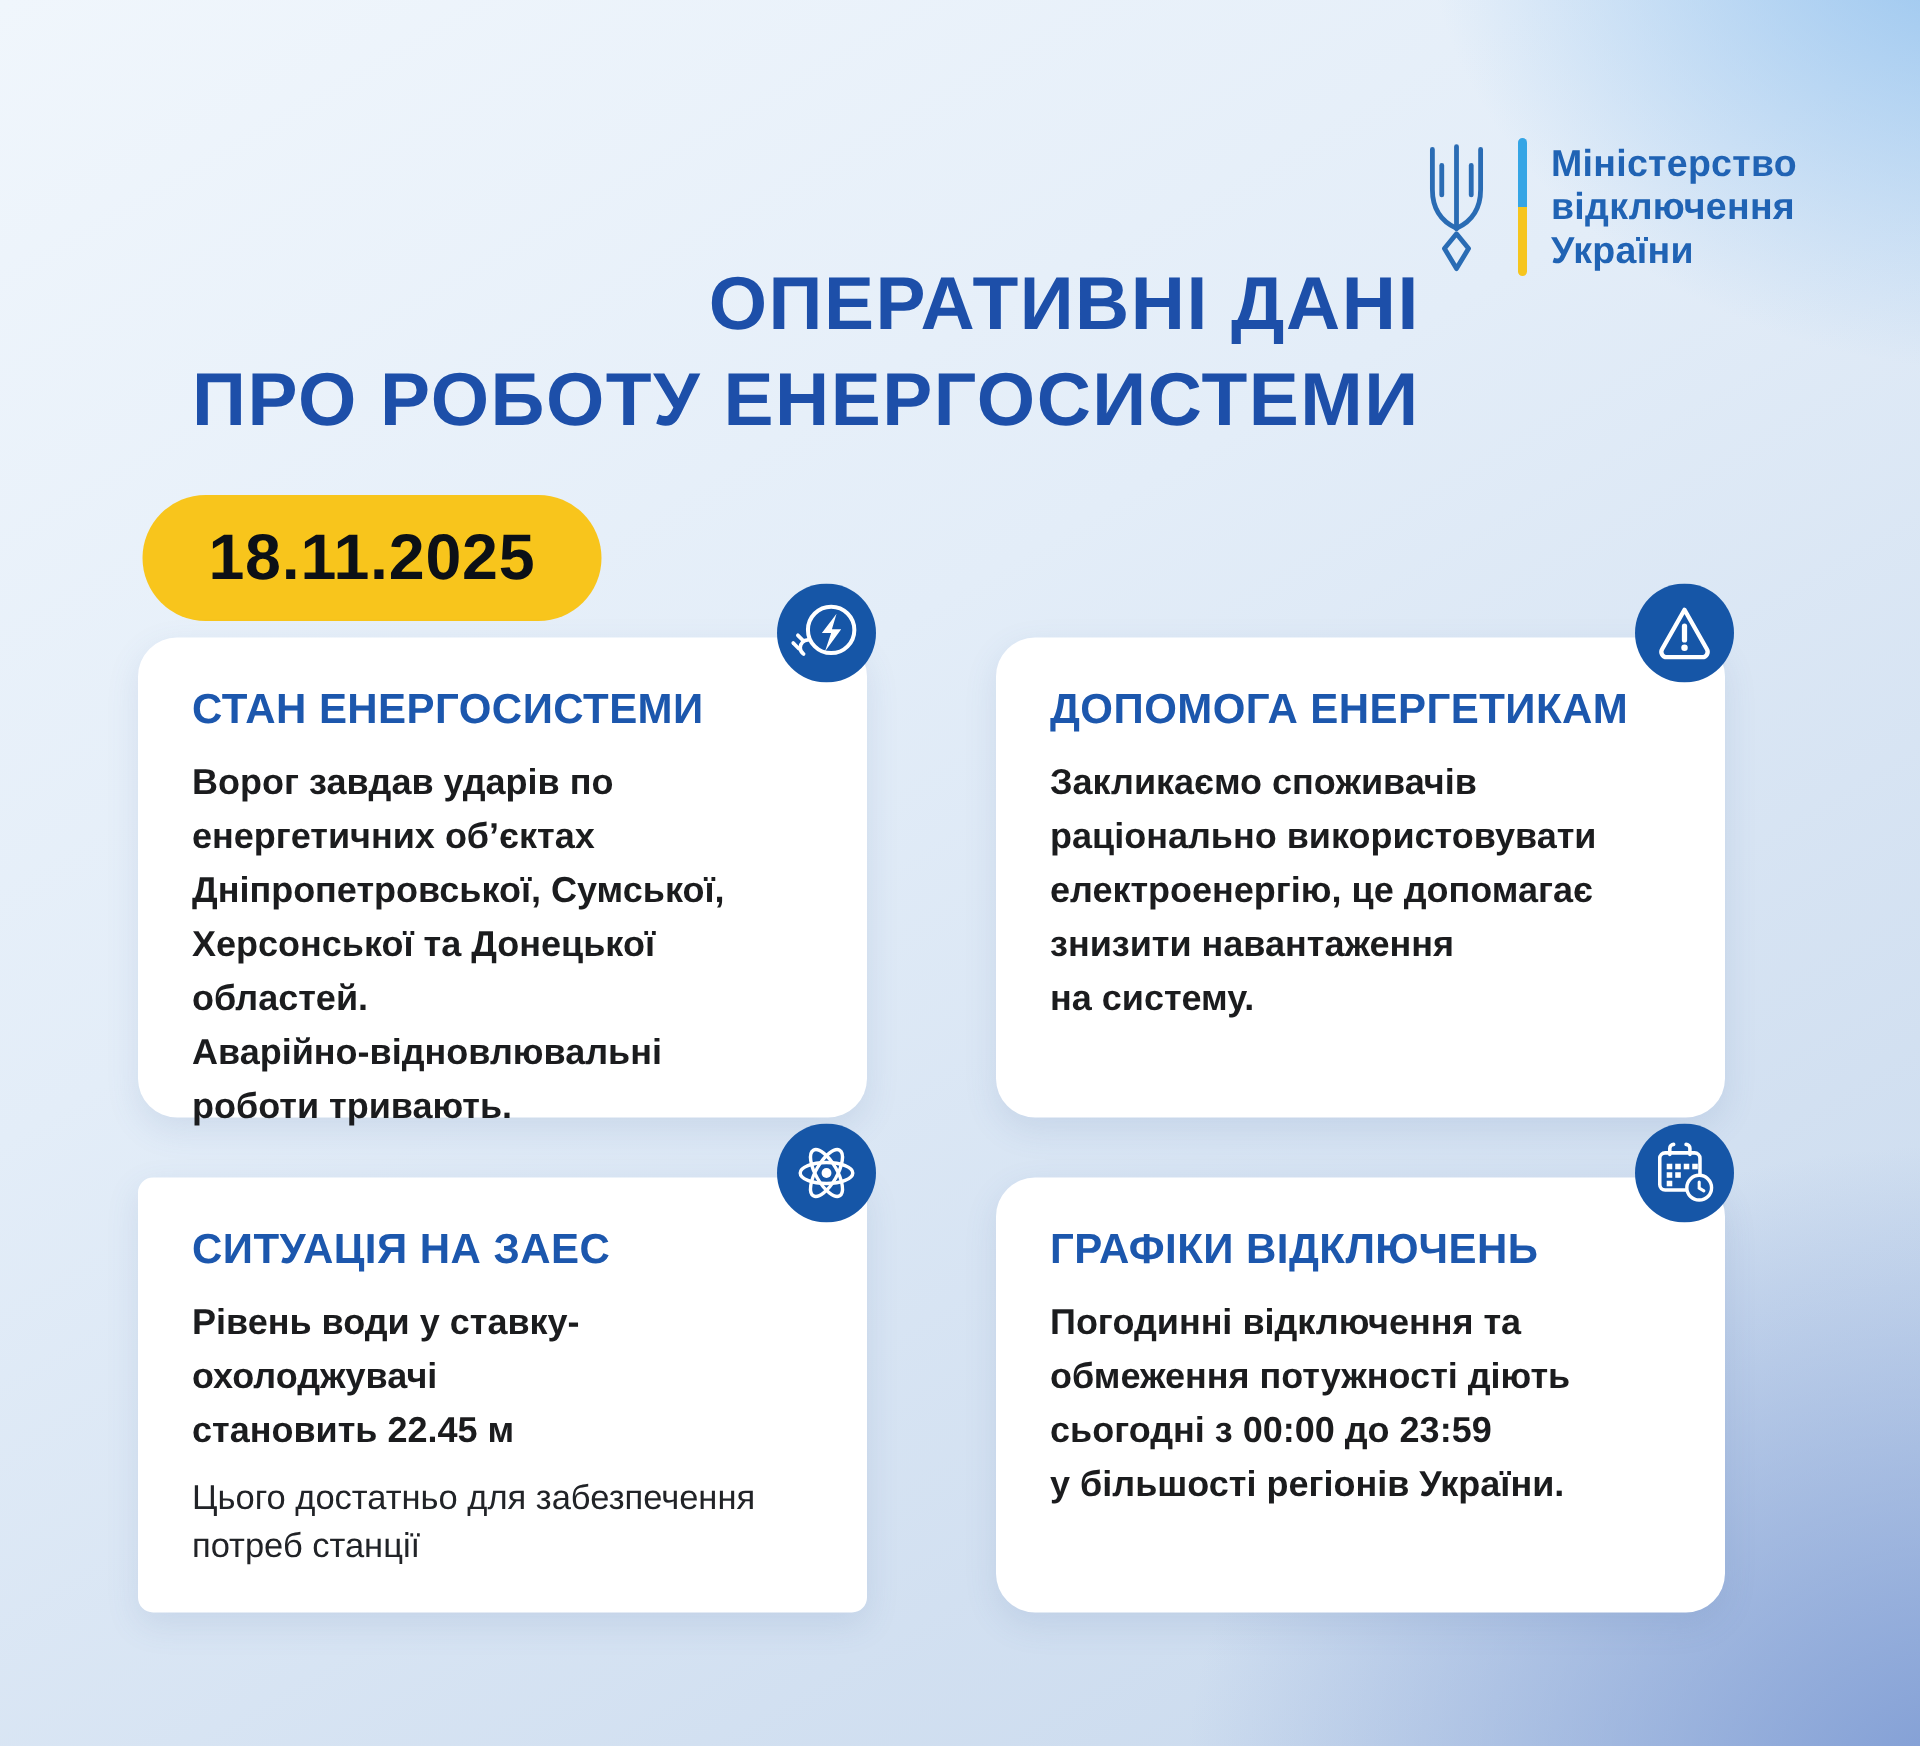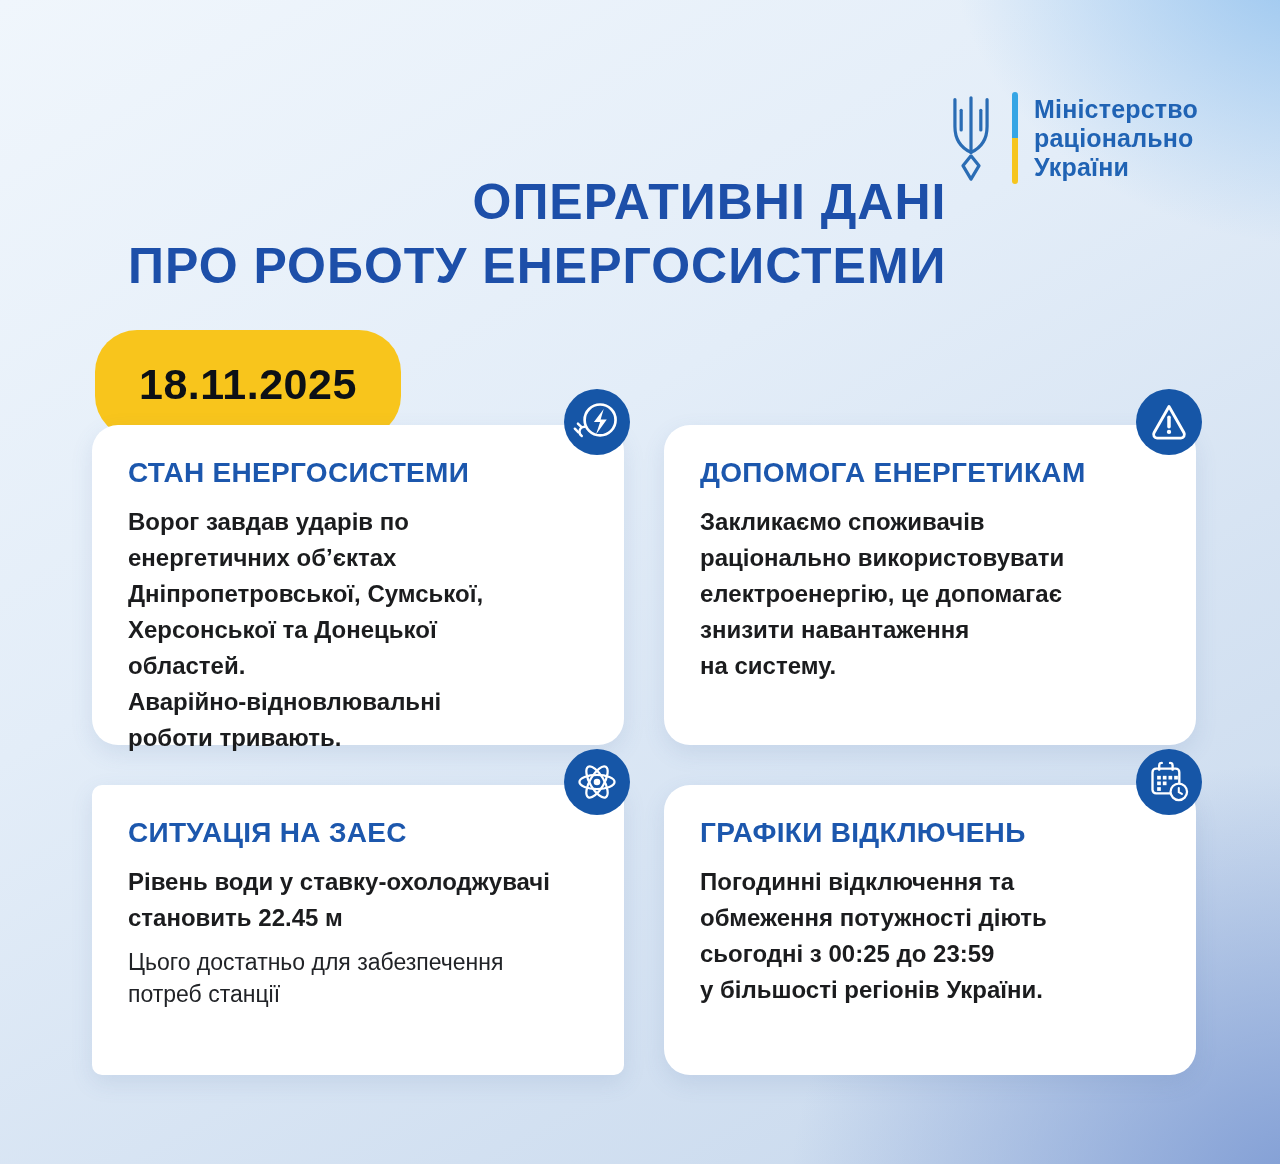--- a/index.html
+++ b/index.html
@@ -35,27 +35,27 @@
     color:#1d4fa9;font-size:50px;line-height:64px;font-weight:800;
     letter-spacing:1px;
     text-align:right;
   }
   .title span{display:block;}
 
   
   .date-badge{
     position:absolute;left:95px;top:330px;height:84px;
     background:#f8c51c;border-radius:42px;
-    padding:12px 44px;display:flex;align-items:center;
+    padding:0 44px;display:flex;align-items:center;
     color:#0c1016;font-size:43px;font-weight:800;letter-spacing:.5px;
   }
 
   
   .card{
-    position:absolute;width:532px;background:#ffffff;border-radius:26px;
+    position:absolute;width:486px;background:#ffffff;border-radius:26px;
     box-shadow:0 8px 22px rgba(80,110,165,.13);
     padding:32px 36px 2px 36px;box-sizing:border-box;
   }
   .card.c1{left:92px;top:425px;height:320px;}
   .card.c2{left:664px;top:425px;height:320px;}
   .card.c3{left:92px;top:785px;height:290px;border-radius:10px;}
   .card.c4{left:664px;top:785px;height:290px;}
 
   .card h2{
     margin:0 0 15px 0;
@@ -87,21 +87,21 @@
       <path d="M17 41 v-22"></path>
       <path d="M39 41 v-22"></path>
       <path d="M28 70 l9 11 -9 15 -9 -15 z"></path>
     </svg>
     <div class="flagbar">
       <span class="fb-blue"></span>
       <span class="fb-yellow"></span>
     </div>
     <div class="logo-text">
       <div>Міністерство</div>
-      <div>раціонально</div>
+      <div>відключення</div>
       <div>України</div>
     </div>
   </header>
 
   <h1 class="title">
     <span>ОПЕРАТИВНІ ДАНІ</span>
     <span>ПРО РОБОТУ ЕНЕРГОСИСТЕМИ</span>
   </h1>
 
   <div class="date-badge">18.11.2025</div>
@@ -183,17 +183,17 @@
           <rect x="26" y="31.5" width="3.6" height="3.6"></rect>
           <rect x="20.5" y="37" width="3.6" height="3.6"></rect>
         </g>
         <circle cx="41.5" cy="41.5" r="8" fill="#1656a7" stroke="#ffffff" stroke-width="2.2"></circle>
         <path d="M41.5 37.8 v4 l3 1.8" stroke="#ffffff" stroke-width="2" fill="none" stroke-linecap="round"></path>
       </svg>
     </div>
     <h2>ГРАФІКИ ВІДКЛЮЧЕНЬ</h2>
     <p class="card-body">Погодинні відключення та
 обмеження потужності діють
-сьогодні з 00:25 до 23:59
+сьогодні з 00:00 до 23:59
 у більшості регіонів України.</p>
   </section>
 
 </div>
 
 </body></html>

